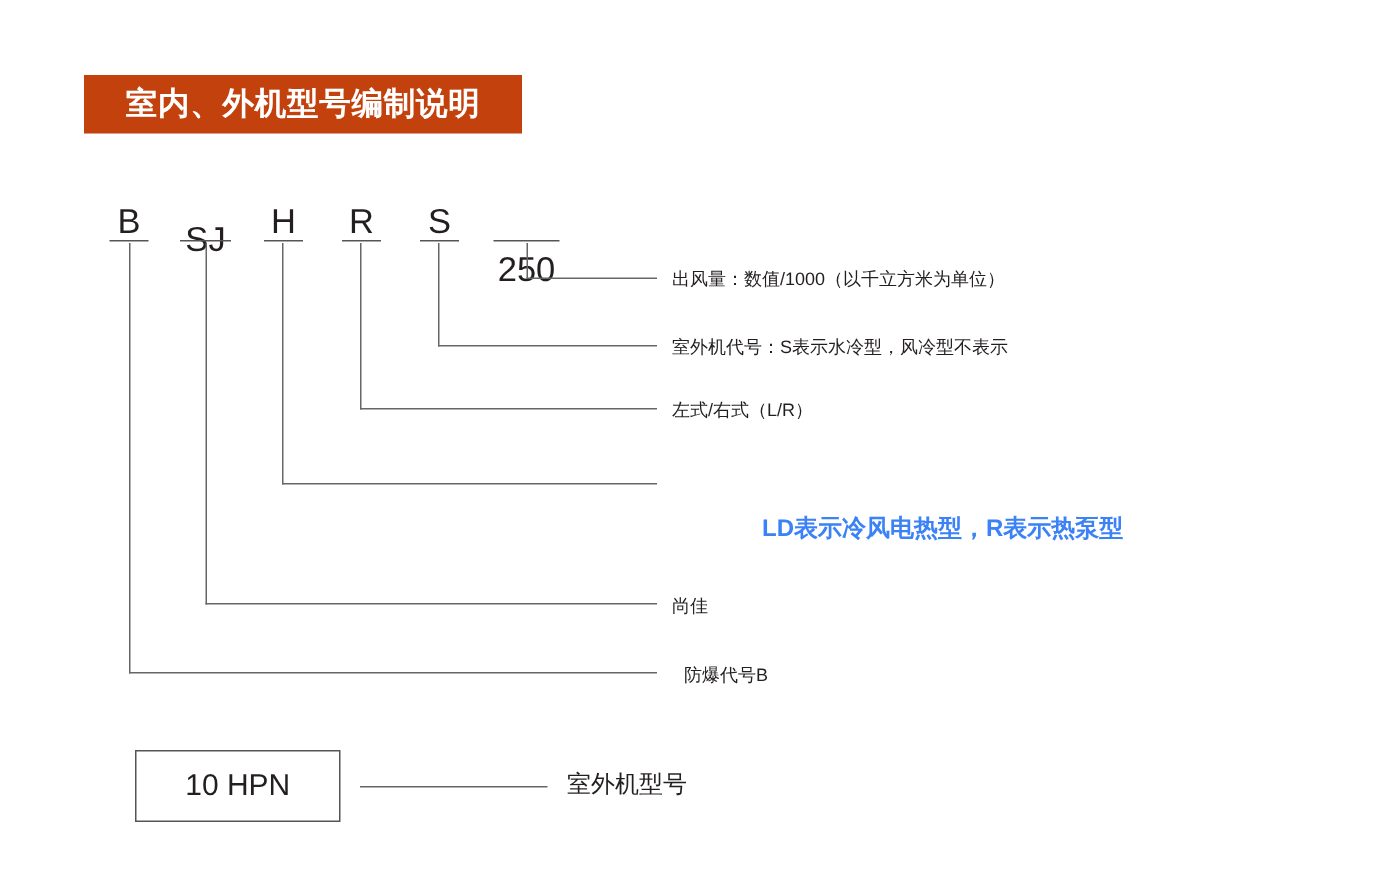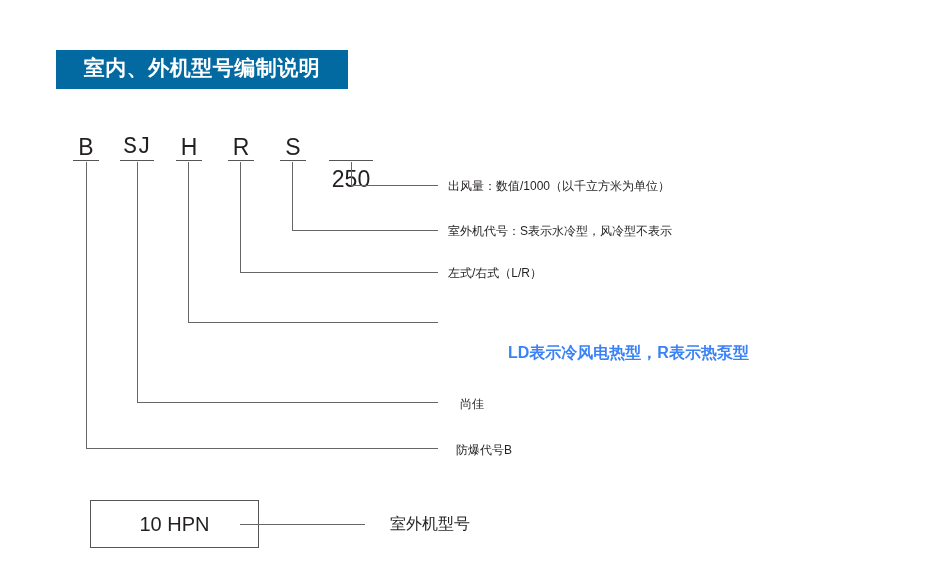--- a/index.html
+++ b/index.html
@@ -19,25 +19,24 @@
     overflow: hidden;
   }
 
   
   .banner {
     position: absolute;
     left: 56px;
     top: 50px;
     width: 292px;
     height: 39px;
-    background: #0369a1;
+    background: #c2410c;
     display: flex;
     align-items: center;
     justify-content: center;
-    font-family: Liberation Mono, monospace;
   }
   .banner-title {
     color: #ffffff;
     font-size: 21px;
     font-weight: bold;
     letter-spacing: 0.5px;
     line-height: 1;
     white-space: nowrap;
   }
 
@@ -83,59 +82,59 @@
     line-height: 26px;
     white-space: nowrap;
     font-weight: bold;
   }
 
   
   .model-box {
     position: absolute;
     left: 90px;
     top: 500px;
-    width: 169px;
+    width: 137px;
     height: 48px;
     border: 1px solid #555555;
     box-sizing: border-box;
     display: flex;
     align-items: center;
     justify-content: center;
     background: #ffffff;
   }
   .model-box-label {
     font-size: 20px;
     color: #231f20;
     line-height: 1;
     white-space: nowrap;
   }
   .model-box-desc {
     position: absolute;
-    left: 390px;
+    left: 378px;
     top: 512px;
     font-size: 16px;
     color: #231f20;
     line-height: 24px;
     white-space: nowrap;
   }
 </style>
 </head>
 <body>
 
 <div id="canvas">
 
   <div class="banner">
     <span class="banner-title">室内、外机型号编制说明</span>
   </div>
 
   <div>
     <span class="code-token" style="left:73px; top:136px; width:26px;">B</span>
     <span class="code-underline" style="left:73px; top:160px; width:26px;"></span>
 
-    <span class="code-token" style="left:118px; top:136px; width:38px;font-family:Liberation Mono, monospace;">SJ</span>
+    <span class="code-token" style="left:118px; top:148px; width:38px;">SJ</span>
     <span class="code-underline" style="left:120px; top:160px; width:34px;"></span>
 
     <span class="code-token" style="left:176px; top:136px; width:26px;">H</span>
     <span class="code-underline" style="left:176px; top:160px; width:26px;"></span>
 
     <span class="code-token" style="left:228px; top:136px; width:26px;">R</span>
     <span class="code-underline" style="left:228px; top:160px; width:26px;"></span>
 
     <span class="code-token" style="left:280px; top:136px; width:26px;">S</span>
     <span class="code-underline" style="left:280px; top:160px; width:26px;"></span>
@@ -163,21 +162,21 @@
   <div class="lead-h" style="left:86px; top:448px; width:352px;"></div>
 
   <span class="desc" style="left:448px; top:173px;">出风量：数值/1000（以千立方米为单位）</span>
 
   <span class="desc" style="left:448px; top:218px;">室外机代号：S表示水冷型，风冷型不表示</span>
 
   <span class="desc" style="left:448px; top:260px;">左式/右式（L/R）</span>
 
   <span class="desc-indent" style="left:508px; top:340px;">LD表示冷风电热型，R表示热泵型</span>
 
-  <span class="desc" style="left:460px; top:391px;">尚佳</span>
+  <span class="desc" style="left:448px; top:391px;">尚佳</span>
 
   <span class="desc" style="left:456px; top:437px;">防爆代号B</span>
 
   <div class="model-box">
     <span class="model-box-label">10 HPN</span>
   </div>
   <div class="lead-h" style="left:240px; top:524px; width:125px;"></div>
   <span class="model-box-desc">室外机型号</span>
 
 </div>

